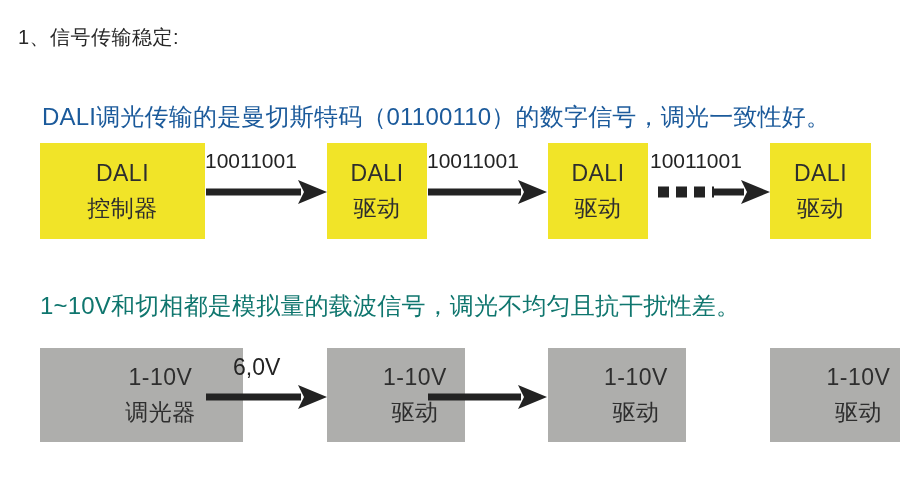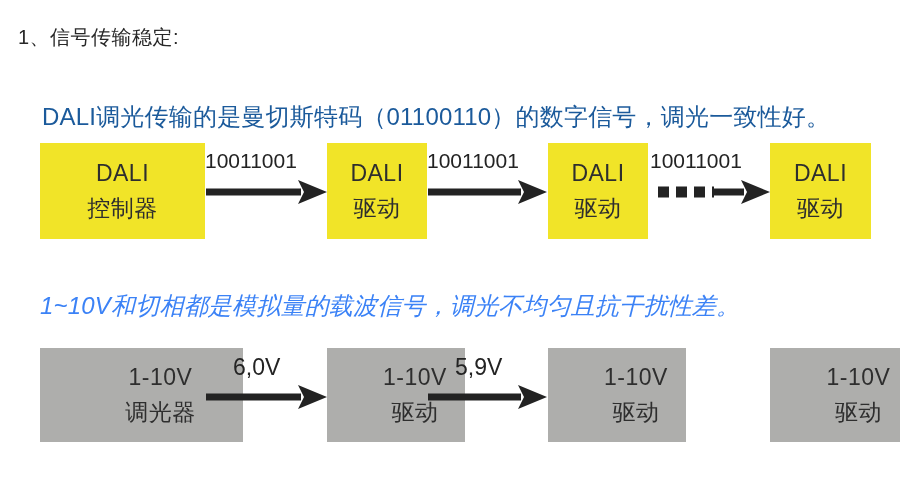--- a/index.html
+++ b/index.html
@@ -32,22 +32,21 @@
   }
   .desc-blue {
     left: 42px;
     top: 88px;
     color: #1B5A9B;
     margin-top: 13px;
   }
   .desc-black {
     left: 40px;
     top: 290px;
-    color: #3b82f6;
-    font-style: italic;
+    color: #0f766e;
   }
   .flow-row {
     position: absolute;
     left: 0;
     width: 900px;
   }
   .row-1 { top: 143px; height: 96px; }
   .row-2 { top: 348px; height: 94px; }
   .node {
     position: absolute;
@@ -177,21 +176,20 @@
         <polygon points="93,3 122,15 93,27 99,15"></polygon>
       </svg>
     </div>
 
     <div class="node node-gray pos-box2">
       <div class="box-line">1-10V</div>
       <div class="box-line">驱动</div>
     </div>
 
     <div class="arrow-group pos-arr2">
-      <div class="arrow-label">5,9V</div>
       <svg class="arrow-svg" viewBox="0 0 120 30" preserveAspectRatio="none">
         <line x1="1" y1="15" x2="94" y2="15" stroke-width="7"></line>
         <polygon points="91,3 120,15 91,27 97,15"></polygon>
       </svg>
     </div>
 
     <div class="node node-gray pos-box3">
       <div class="box-line">1-10V</div>
       <div class="box-line">驱动</div>
     </div>

